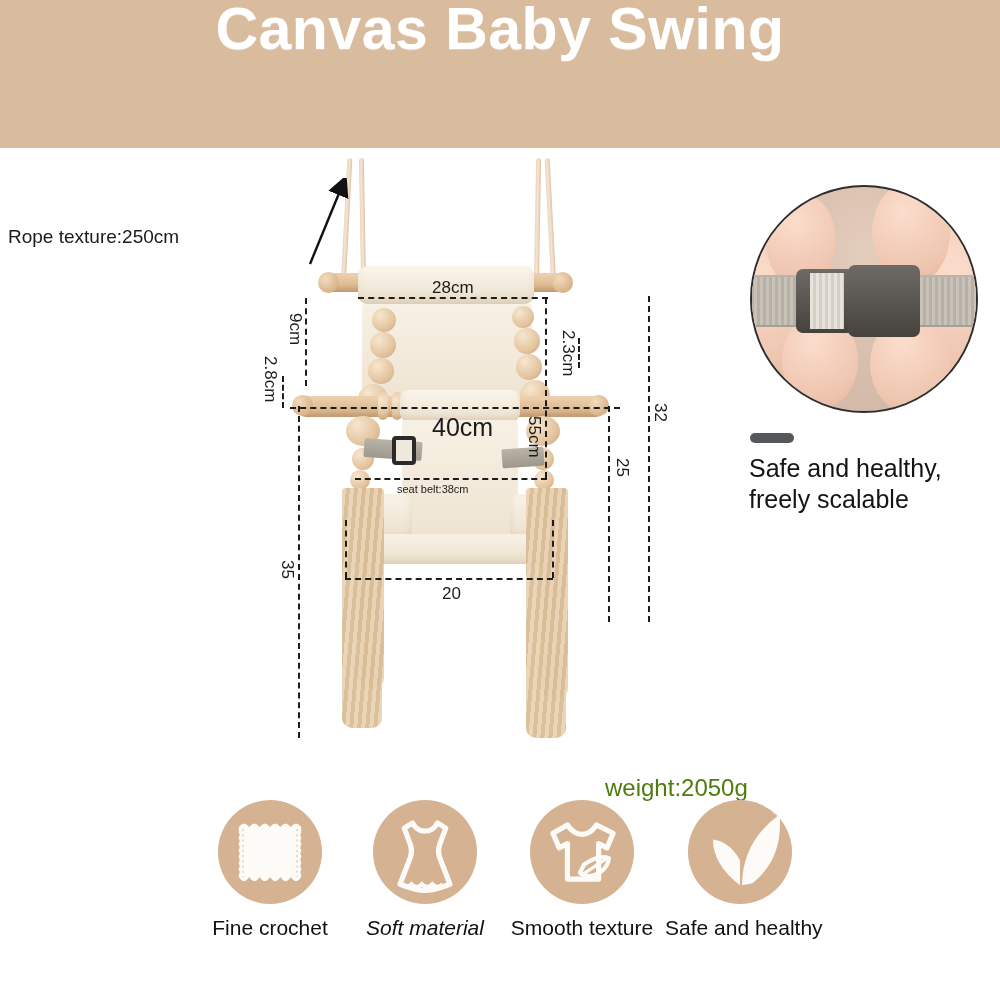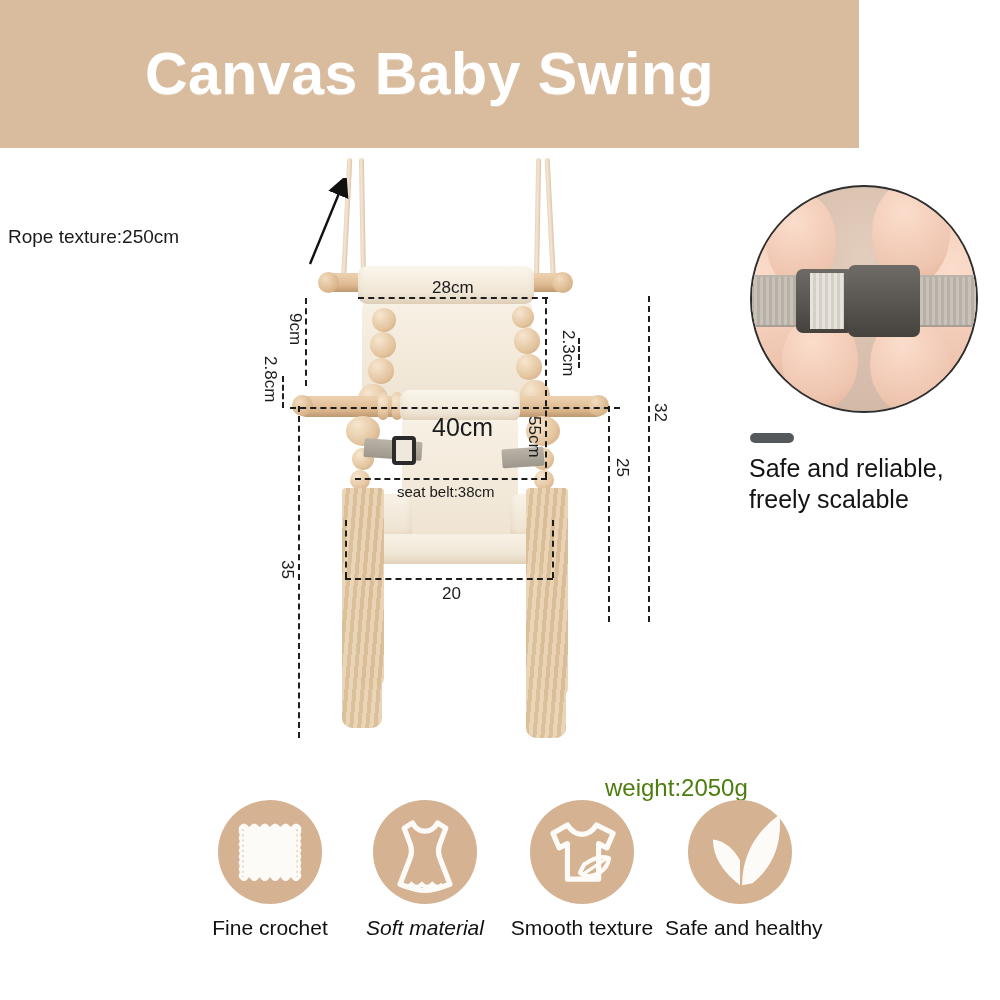--- a/index.html
+++ b/index.html
@@ -6,38 +6,38 @@
   html, body {
     width: 1000px; height: 1000px;
     background: #ffffff;
     font-family: "Liberation Sans", sans-serif;
     overflow: hidden;
   }
   #root { position: relative; width: 1000px; height: 1000px; background: #fff; }
 
   
   .header-band {
-    position: absolute; left: 0; top: 0; width: 859px; height: 148px;
+    position: absolute; left: 0; top: 0; width: 1000px; height: 148px;
     background: #d9bb9d;
-    display: flex; align-items: center; justify-content: center;
+    display: flex; justify-content: center;
   }
   .header-title {
     color: #ffffff;
     font-size: 59px;
     font-weight: bold;
     letter-spacing: 0.5px;
     line-height: 1;
     text-shadow: 0 1px 0 rgba(255,255,255,.25);
   }
 
   
   .diagram { position: absolute; left: 0; top: 148px; width: 730px; height: 620px; }
 
   .lbl { position: absolute; color: #1b1b1b; font-size: 19px; white-space: nowrap; }
-  .lbl-sm { font-size: 15px; text-align: right; }
+  .lbl-sm { font-size: 11px; text-align: right; }
   .lbl-dim { font-size: 17px; }
   .vert { writing-mode: vertical-rl; text-orientation: mixed; }
 
   
   .dash-h { position: absolute; border-top: 2px dashed #1d1d1d; height: 0; }
   .dash-v { position: absolute; border-left: 2px dashed #1d1d1d; width: 0; }
 
   
   .swing { position: absolute; left: 280px; top: 10px; width: 350px; height: 600px; }
   .rope {
@@ -258,21 +258,21 @@
 
       <div class="webbing" style="left:-4px;  top:88px; width:88px;"></div>
       <div class="webbing" style="left:150px; top:88px; width:86px;"></div>
 
       <div class="buckle-body" style="left:44px;  top:82px; width:58px; height:64px;"></div>
       <div class="buckle-body" style="left:96px;  top:78px; width:72px; height:72px;"></div>
       <div style="position:absolute;left:58px;top:86px;width:34px;height:56px;background:repeating-linear-gradient(90deg,#e7e2da 0 3px,#d5d0c7 3px 6px);"></div>
     </div>
     <div class="buckle-dash"></div>
     <div class="buckle-caption">
-      <div>Safe and reliable,</div>
+      <div>Safe and healthy,</div>
       <div>freely scalable</div>
     </div>
   </div>
 
   <div class="features">
 
     <div class="weight-note">weight:2050g</div>
 
     <div class="feature" style="left:0; top:0;">
       <div class="feature-circle">

